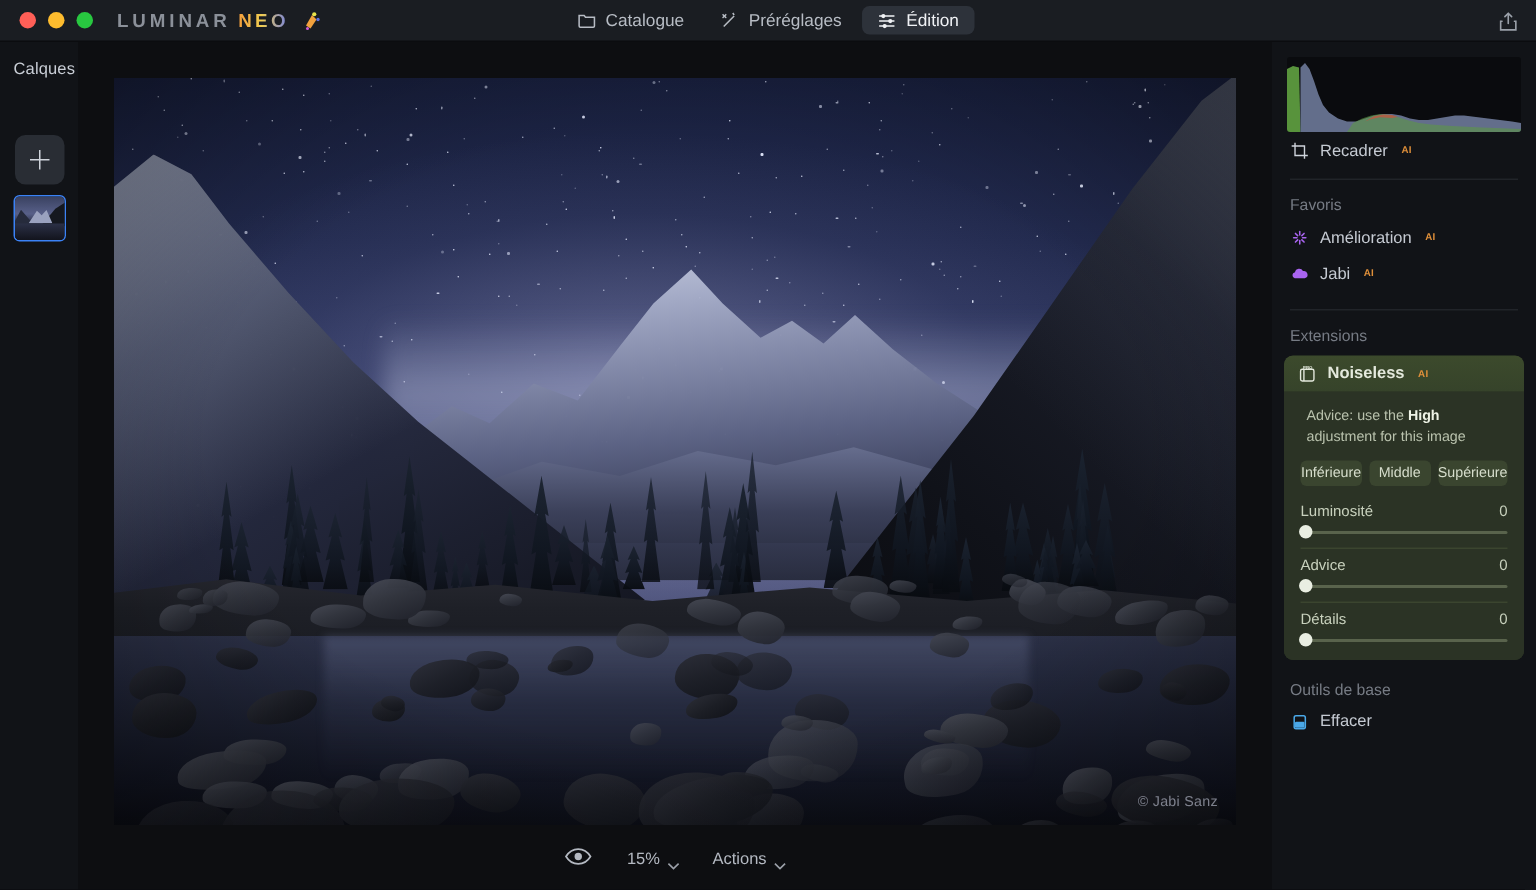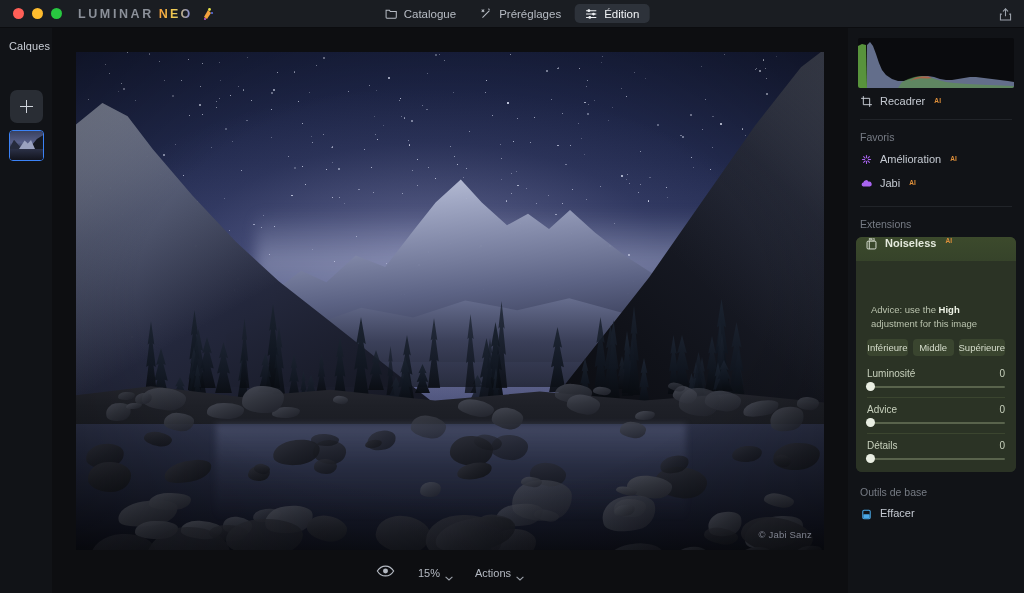--- a/index.html
+++ b/index.html
@@ -225,33 +225,32 @@
   .section-hdr {
     font-size: 10.5px; color: #767b84; padding: 0 12px; margin-top: 11px; margin-bottom: 4px;
   }
 
   
   .ext-panel {
     margin: 7px 8px 0 8px; width: 160px; border-radius: 6px; overflow: hidden;
     background: #2e3a25;
   }
   .ext-head {
-    display: flex; gap: 7px;
+    display: flex; align-items: center; gap: 7px;
     height: 24px; padding: 0 9px;
     background: linear-gradient(180deg, #3c4a2c 0%, #36432a 100%);
   }
   .ext-title { font-size: 11px; color: #e4e9dd; font-weight: 600; }
   .ext-body { padding: 6px 9px 12px 9px; background: #2b3325; }
   .ext-tabs { display: flex; gap: 14px; padding: 2px 0 7px 0; }
   .ext-tab { font-size: 10.5px; color: #98a38c; }
   .ext-tab.active { color: #e9eee2; }
   .advice {
     font-size: 9.5px; color: #b9c2ad; line-height: 1.45;
     padding: 4px 6px 8px 6px;
-    margin-top: 32px;
   }
   .advice b { color: #eef3e6; font-weight: 700; }
   .seg { display: flex; gap: 5px; padding: 0 2px; }
   .seg-btn {
     flex: 1; text-align: center; font-size: 9.5px; color: #d6ddcc;
     background: #3a452f; border-radius: 4px; padding: 3px 0;
   }
   .slider-block { margin-top: 12px; padding: 0 2px; }
   .slider-top { display: flex; justify-content: space-between; align-items: baseline; }
   .slider-name { font-size: 10px; color: #c8d1bd; }

